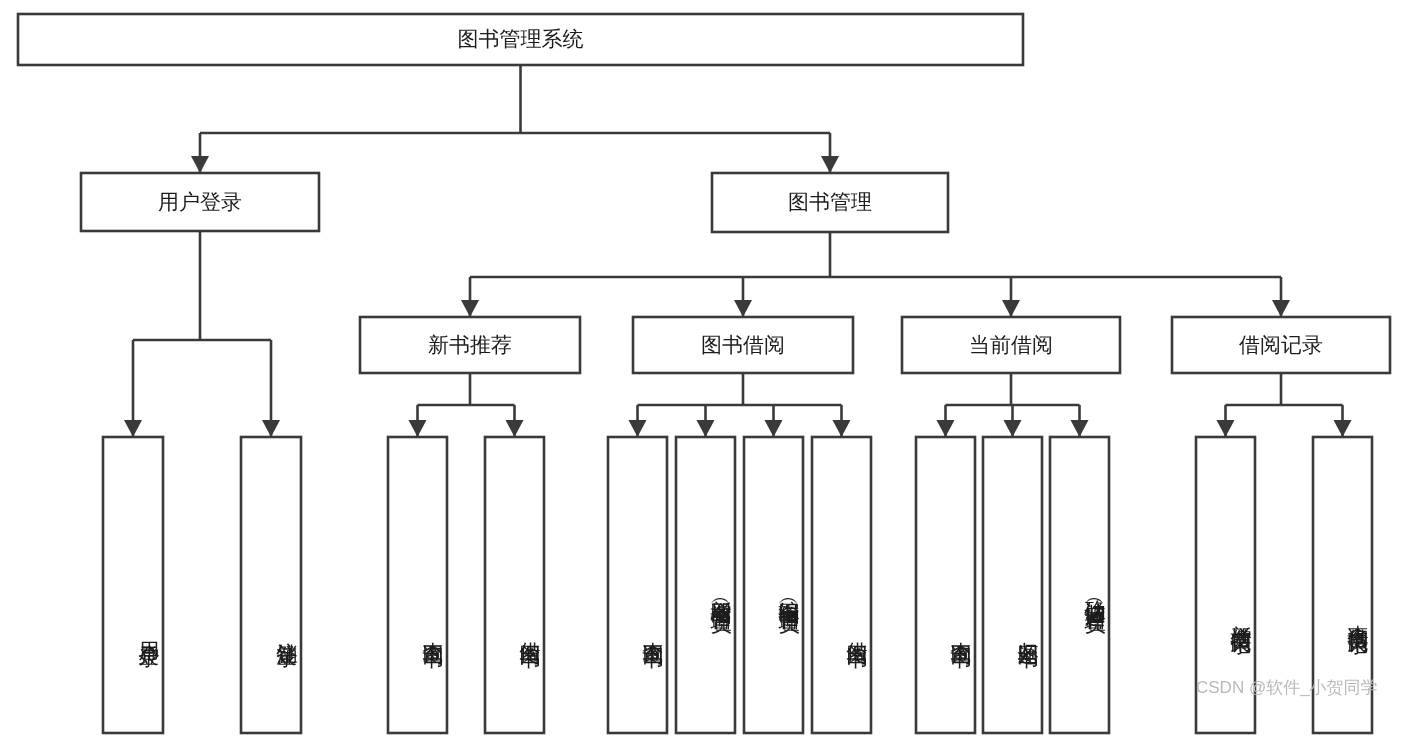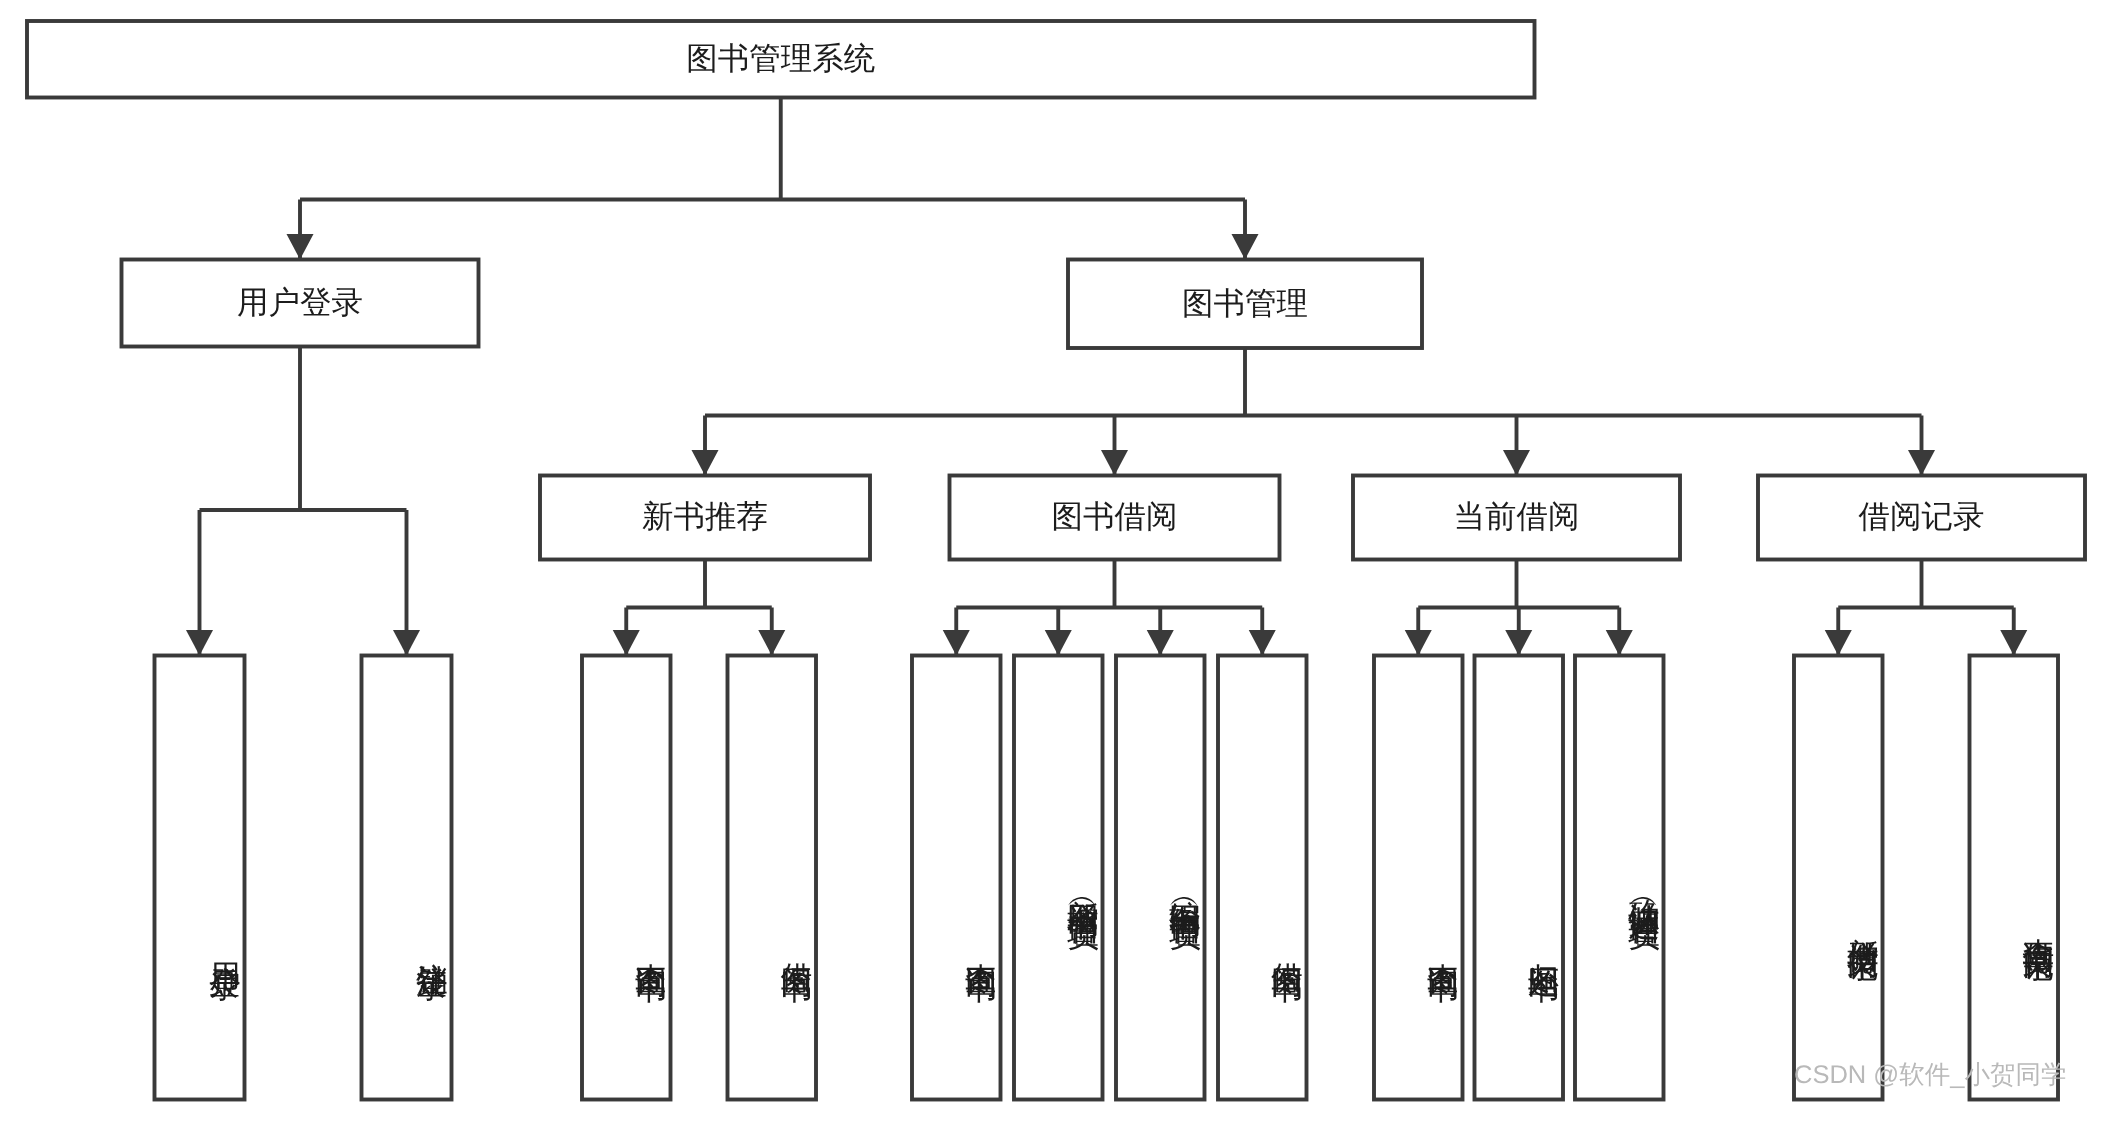--- a/index.html
+++ b/index.html
@@ -172,15 +172,15 @@
       <div class="leaf-label-wrap" style="left: 676px; top: 451.26px; width: 59px; height: 281.74px;">新增图书（管理员）</div>
       <div class="leaf-label-wrap" style="left: 744px; top: 451.26px; width: 59px; height: 281.74px;">编辑图书（管理员）</div>
       <div class="leaf-label-wrap" style="left: 812px; top: 525.56px; width: 59px; height: 207.44px;">借阅图书</div>
       <div class="leaf-label-wrap" style="left: 916px; top: 525.56px; width: 59px; height: 207.44px;">查询图书</div>
       <div class="leaf-label-wrap" style="left: 983px; top: 525.56px; width: 59px; height: 207.44px;">归还图书</div>
       <div class="leaf-label-wrap" style="left: 1050px; top: 451.26px; width: 59px; height: 281.74px;">确认归还（管理员）</div>
       <div class="leaf-label-wrap" style="left: 1196px; top: 495.84px; width: 59px; height: 237.16px;">新增借阅记录</div>
       <div class="leaf-label-wrap" style="left: 1313px; top: 495.84px; width: 59px; height: 237.16px;">查询借阅记录</div>
     </div>
 
-  <div class="watermark" id="watermark" style="left: 1196px; top: 705px;">CSDN @软件_小贺同学</div>
+  <div class="watermark" id="watermark" style="left: 1196px; top: 676px;">CSDN @软件_小贺同学</div>
 
 </div>
 
 </body></html>

